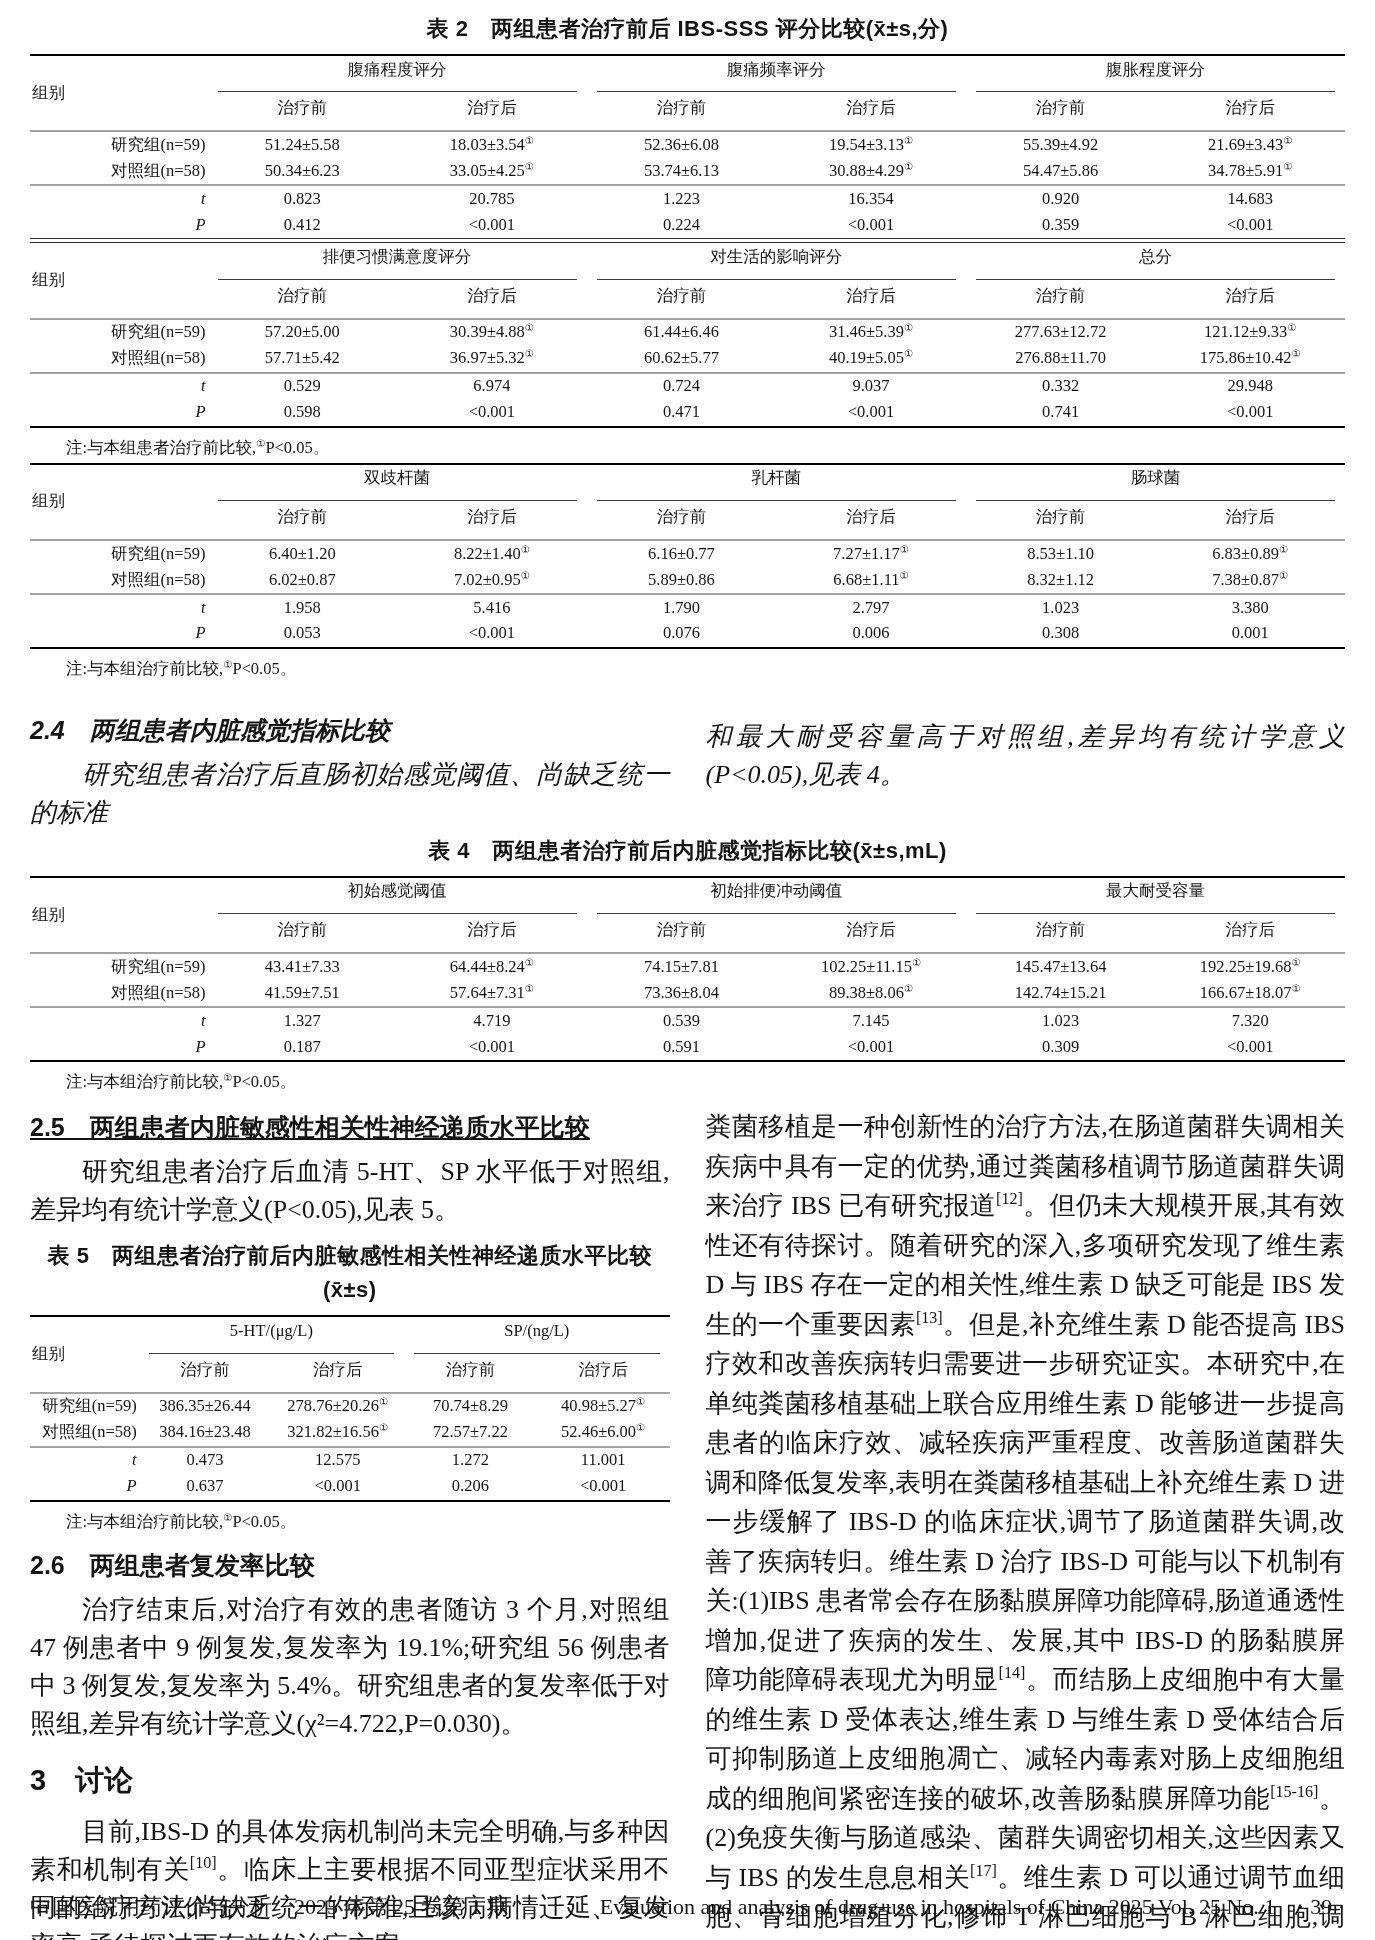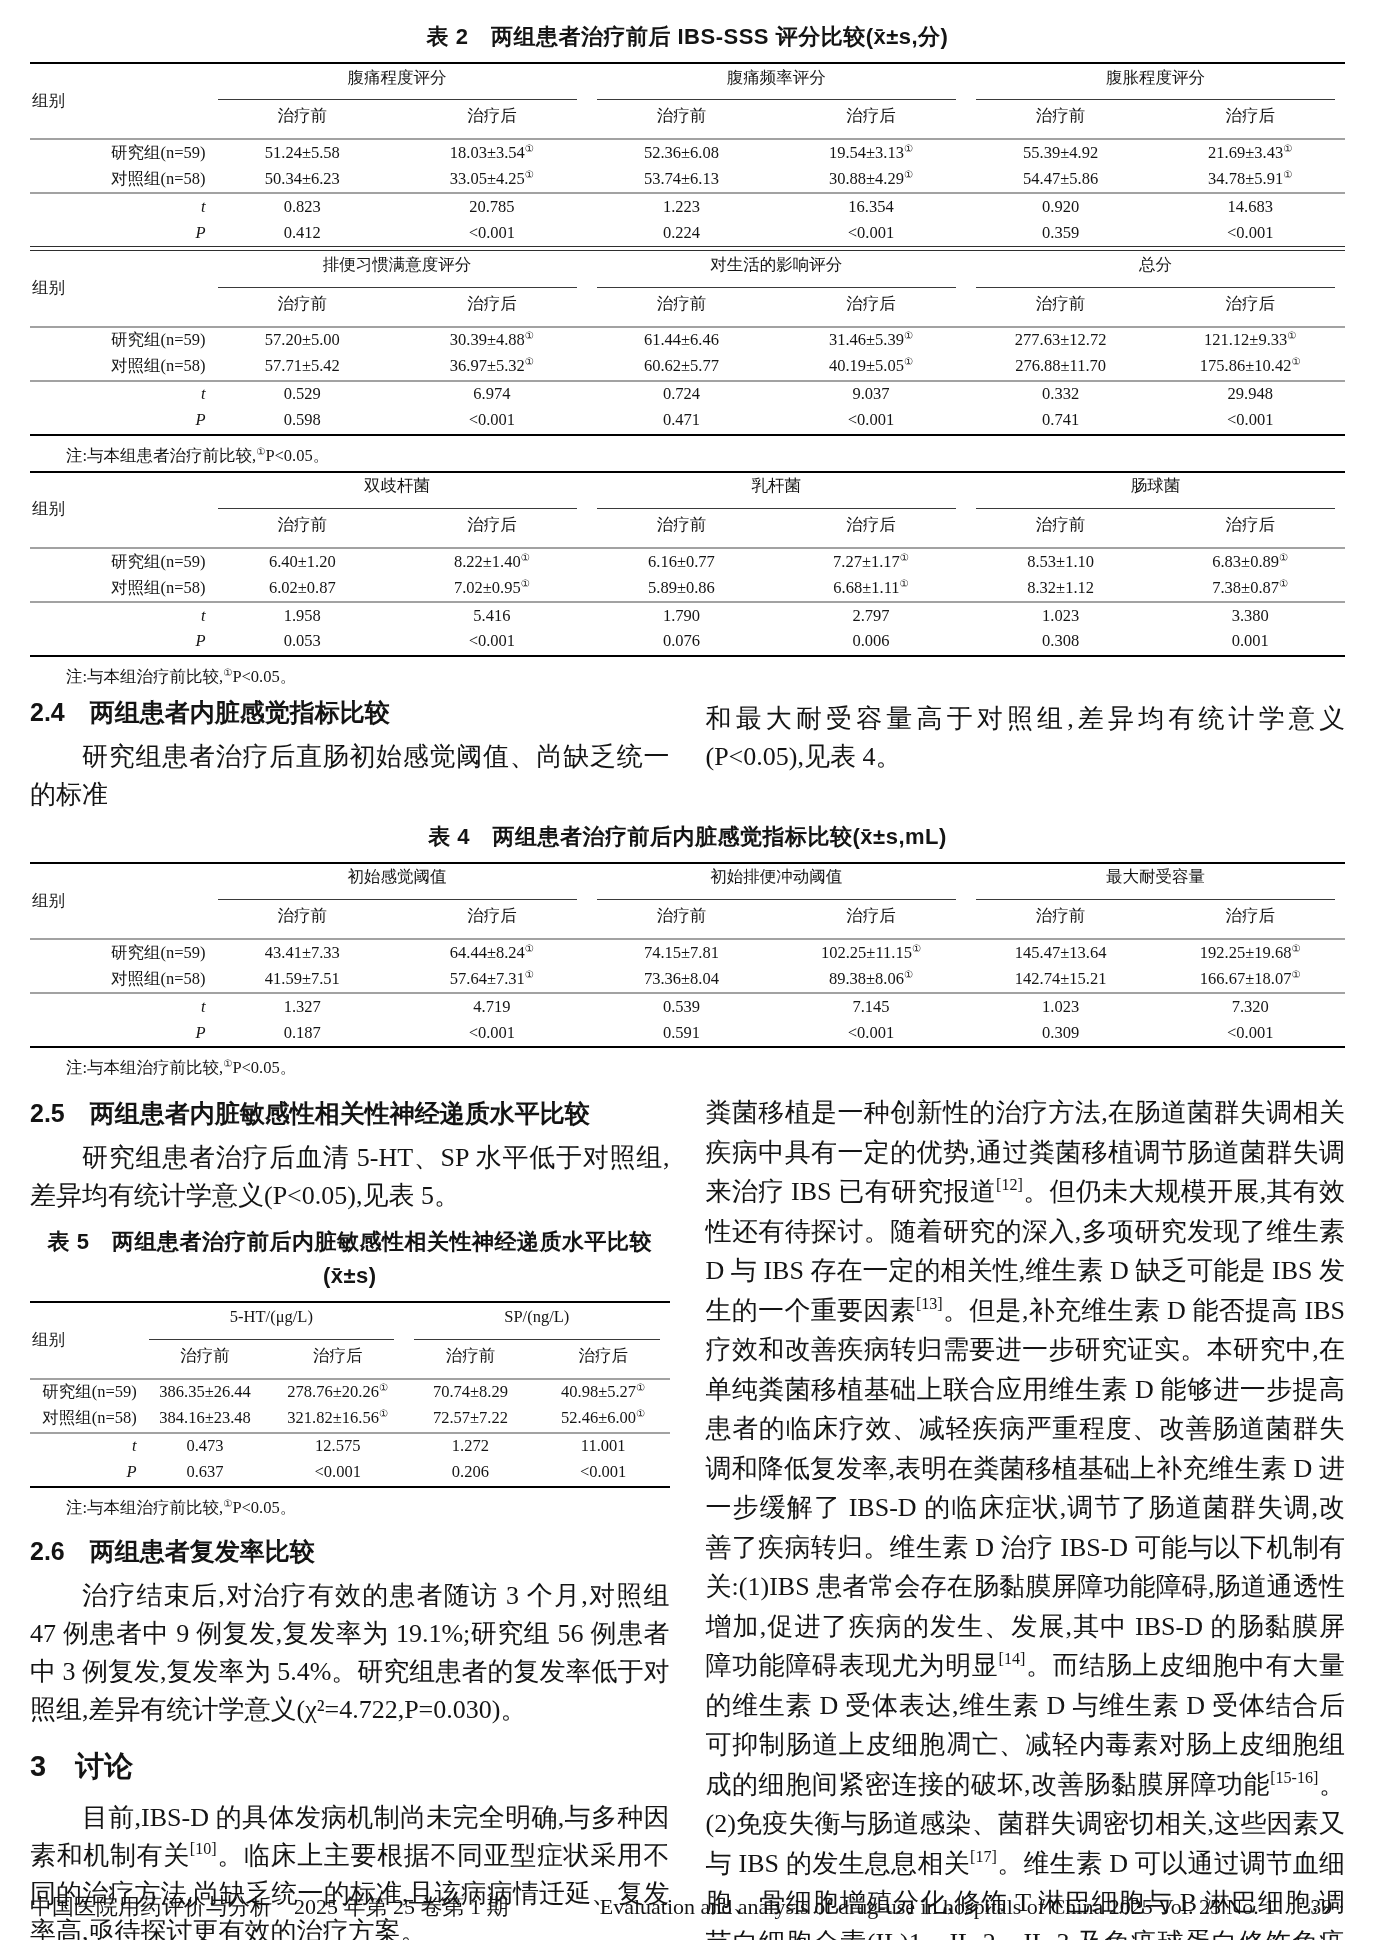--- a/index.html
+++ b/index.html
@@ -1,20 +1,20 @@
 <!DOCTYPE html>
 <html><head>
 <meta charset="utf-8">
 <style>
   html,body { margin:0; padding:0; background:#ffffff; }
   body { width:1375px; height:1940px; color:#141414; font-family:"Liberation Serif","DejaVu Serif",serif; }
   .page { position:relative; width:1375px; height:1940px; box-sizing:border-box; padding:14px 30px 0 30px; overflow:hidden; }
 
   .tbl-title { text-align:center; font-weight:bold; font-size:22px;
-    font-family:"Liberation Sans","DejaVu Sans",sans-serif; margin:8px 0 10px; letter-spacing:0.5px; }
+    font-family:"Liberation Sans","DejaVu Sans",sans-serif; margin:0 0 10px; letter-spacing:0.5px; }
   .t3 { margin-top:24px; }
   .t5 { margin:10px 8px 8px; line-height:1.55; }
 
   .tblwrap > table.jt { width:100%; border-collapse:collapse; table-layout:fixed;
     font-size:16.5px; border-top:2.6px solid #000; border-bottom:2.6px solid #000; }
   .join-a > table.jt { border-bottom:1.6px solid #2e2e2e; }
   .join-b > table.jt { border-top:1.6px solid #2e2e2e; margin-top:3px; }
   .jt th, .jt td { font-weight:normal; text-align:center; padding:3.5px 2px; line-height:1.15;
     overflow:hidden; white-space:nowrap; }
   .jt th.corner { text-align:left; padding-left:2px; border-bottom:2.8px solid #a2a2a2; }
@@ -30,24 +30,24 @@
   .sec-h { font-family:"Liberation Sans","DejaVu Sans",sans-serif; font-weight:bold;
     font-size:25px; margin:16px 0 9px; }
   .disc-h { font-family:"Liberation Sans","DejaVu Sans",sans-serif; font-weight:bold;
     font-size:29px; margin:18px 0 12px; }
   .body-txt { font-size:26px; line-height:38px; text-align:justify; text-justify:inter-character; }
   .indent { text-indent:2em; }
   .rcol { line-height:39.5px; }
 
   .twocol { display:flex; gap:36px; }
   .col { flex:1; min-width:0; }
-  .s24 { margin-top:6px; margin-bottom:4px; }
+  .s24 { margin-top:32px; margin-bottom:4px;font-style:italic; }
   .s24 .sec-h { margin-top:2px; }
   .main2 { margin-top:14px; }
-  .main2 .sec-h:first-child { margin-top:4px; }
+  .main2 .sec-h:first-child { margin-top:4px;text-decoration:underline; }
 
   .footer { position:absolute; left:30px; right:30px; bottom:18px;
     display:flex; justify-content:space-between; font-size:22px; }
 </style>
 </head>
 <body>
 
 <div class="page">
 
   <div class="tbl-title">表 2　两组患者治疗前后 IBS-SSS 评分比较(x̄±s,分)</div>

